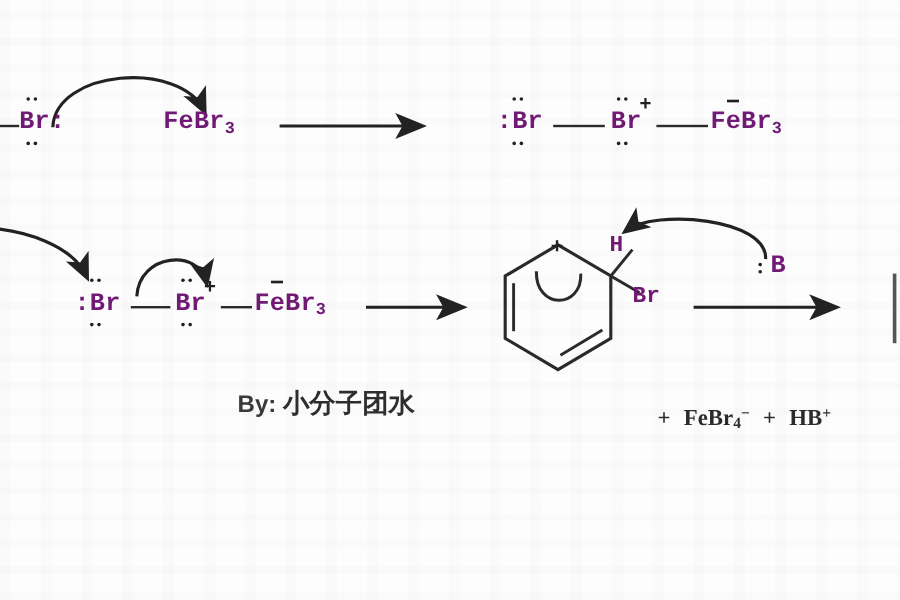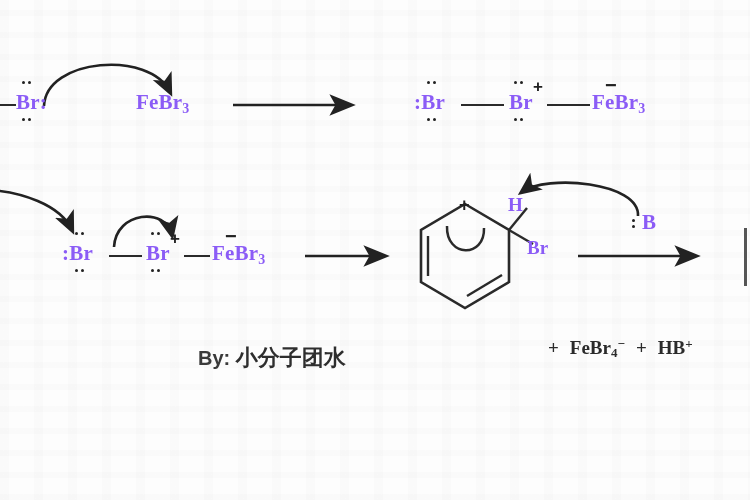--- a/index.html
+++ b/index.html
@@ -21,27 +21,27 @@
     inset: 0;
     background:
       repeating-linear-gradient(0deg, rgba(0,0,0,0.012) 0 6px, rgba(0,0,0,0) 6px 22px),
       repeating-linear-gradient(90deg, rgba(0,0,0,0.010) 0 9px, rgba(0,0,0,0) 9px 34px);
     pointer-events: none;
   }
   .abs { position: absolute; }
 
   
   .chem {
-    font-family: Liberation Serif, serif;
+    font-family: Liberation Mono, monospace;
     font-size: 21px;
     font-weight: 700;
     letter-spacing: 0.2px;
     white-space: nowrap;
     line-height: 1;
-    color: #8b5cf6;
+    color: #701a75;
   }
   .chem .sub {
     font-size: 14px;
     vertical-align: -4px;
     font-weight: 700;
   }
   .chem-sm { font-size: 19px; }
 
   
   .lp {
@@ -285,21 +285,21 @@
     <defs>
       <marker id="ah7" markerWidth="11" markerHeight="10" refX="9" refY="5" orient="auto">
         <path d="M0,0.5 L11,5 L0,9.5 L2.5,5 Z" fill="#222"></path>
       </marker>
     </defs>
     <line x1="0" y1="9" x2="118" y2="9" stroke="#222" stroke-width="2.4" marker-end="url(#ah7)"></line>
   </svg>
 
   <div class="bond abs" style="left:744px; top:228px; width:3px; height:58px; background:#555;"></div>
 
-  <div id="credit" style="left:198px; top:343px;">
+  <div id="credit" style="left:198px; top:321px;">
     <span>By:</span>
     <span class="cn">小分子团水</span>
   </div>
 
   <div class="abs" style="left:548px; top:336px; display:flex; align-items:baseline; gap:11px;">
     <span class="plain">+</span>
     <span class="plain"><span>FeBr</span><span class="sub">4</span><span class="sup">−</span></span>
     <span class="plain">+</span>
     <span class="plain"><span>HB</span><span class="sup">+</span></span>
   </div>

